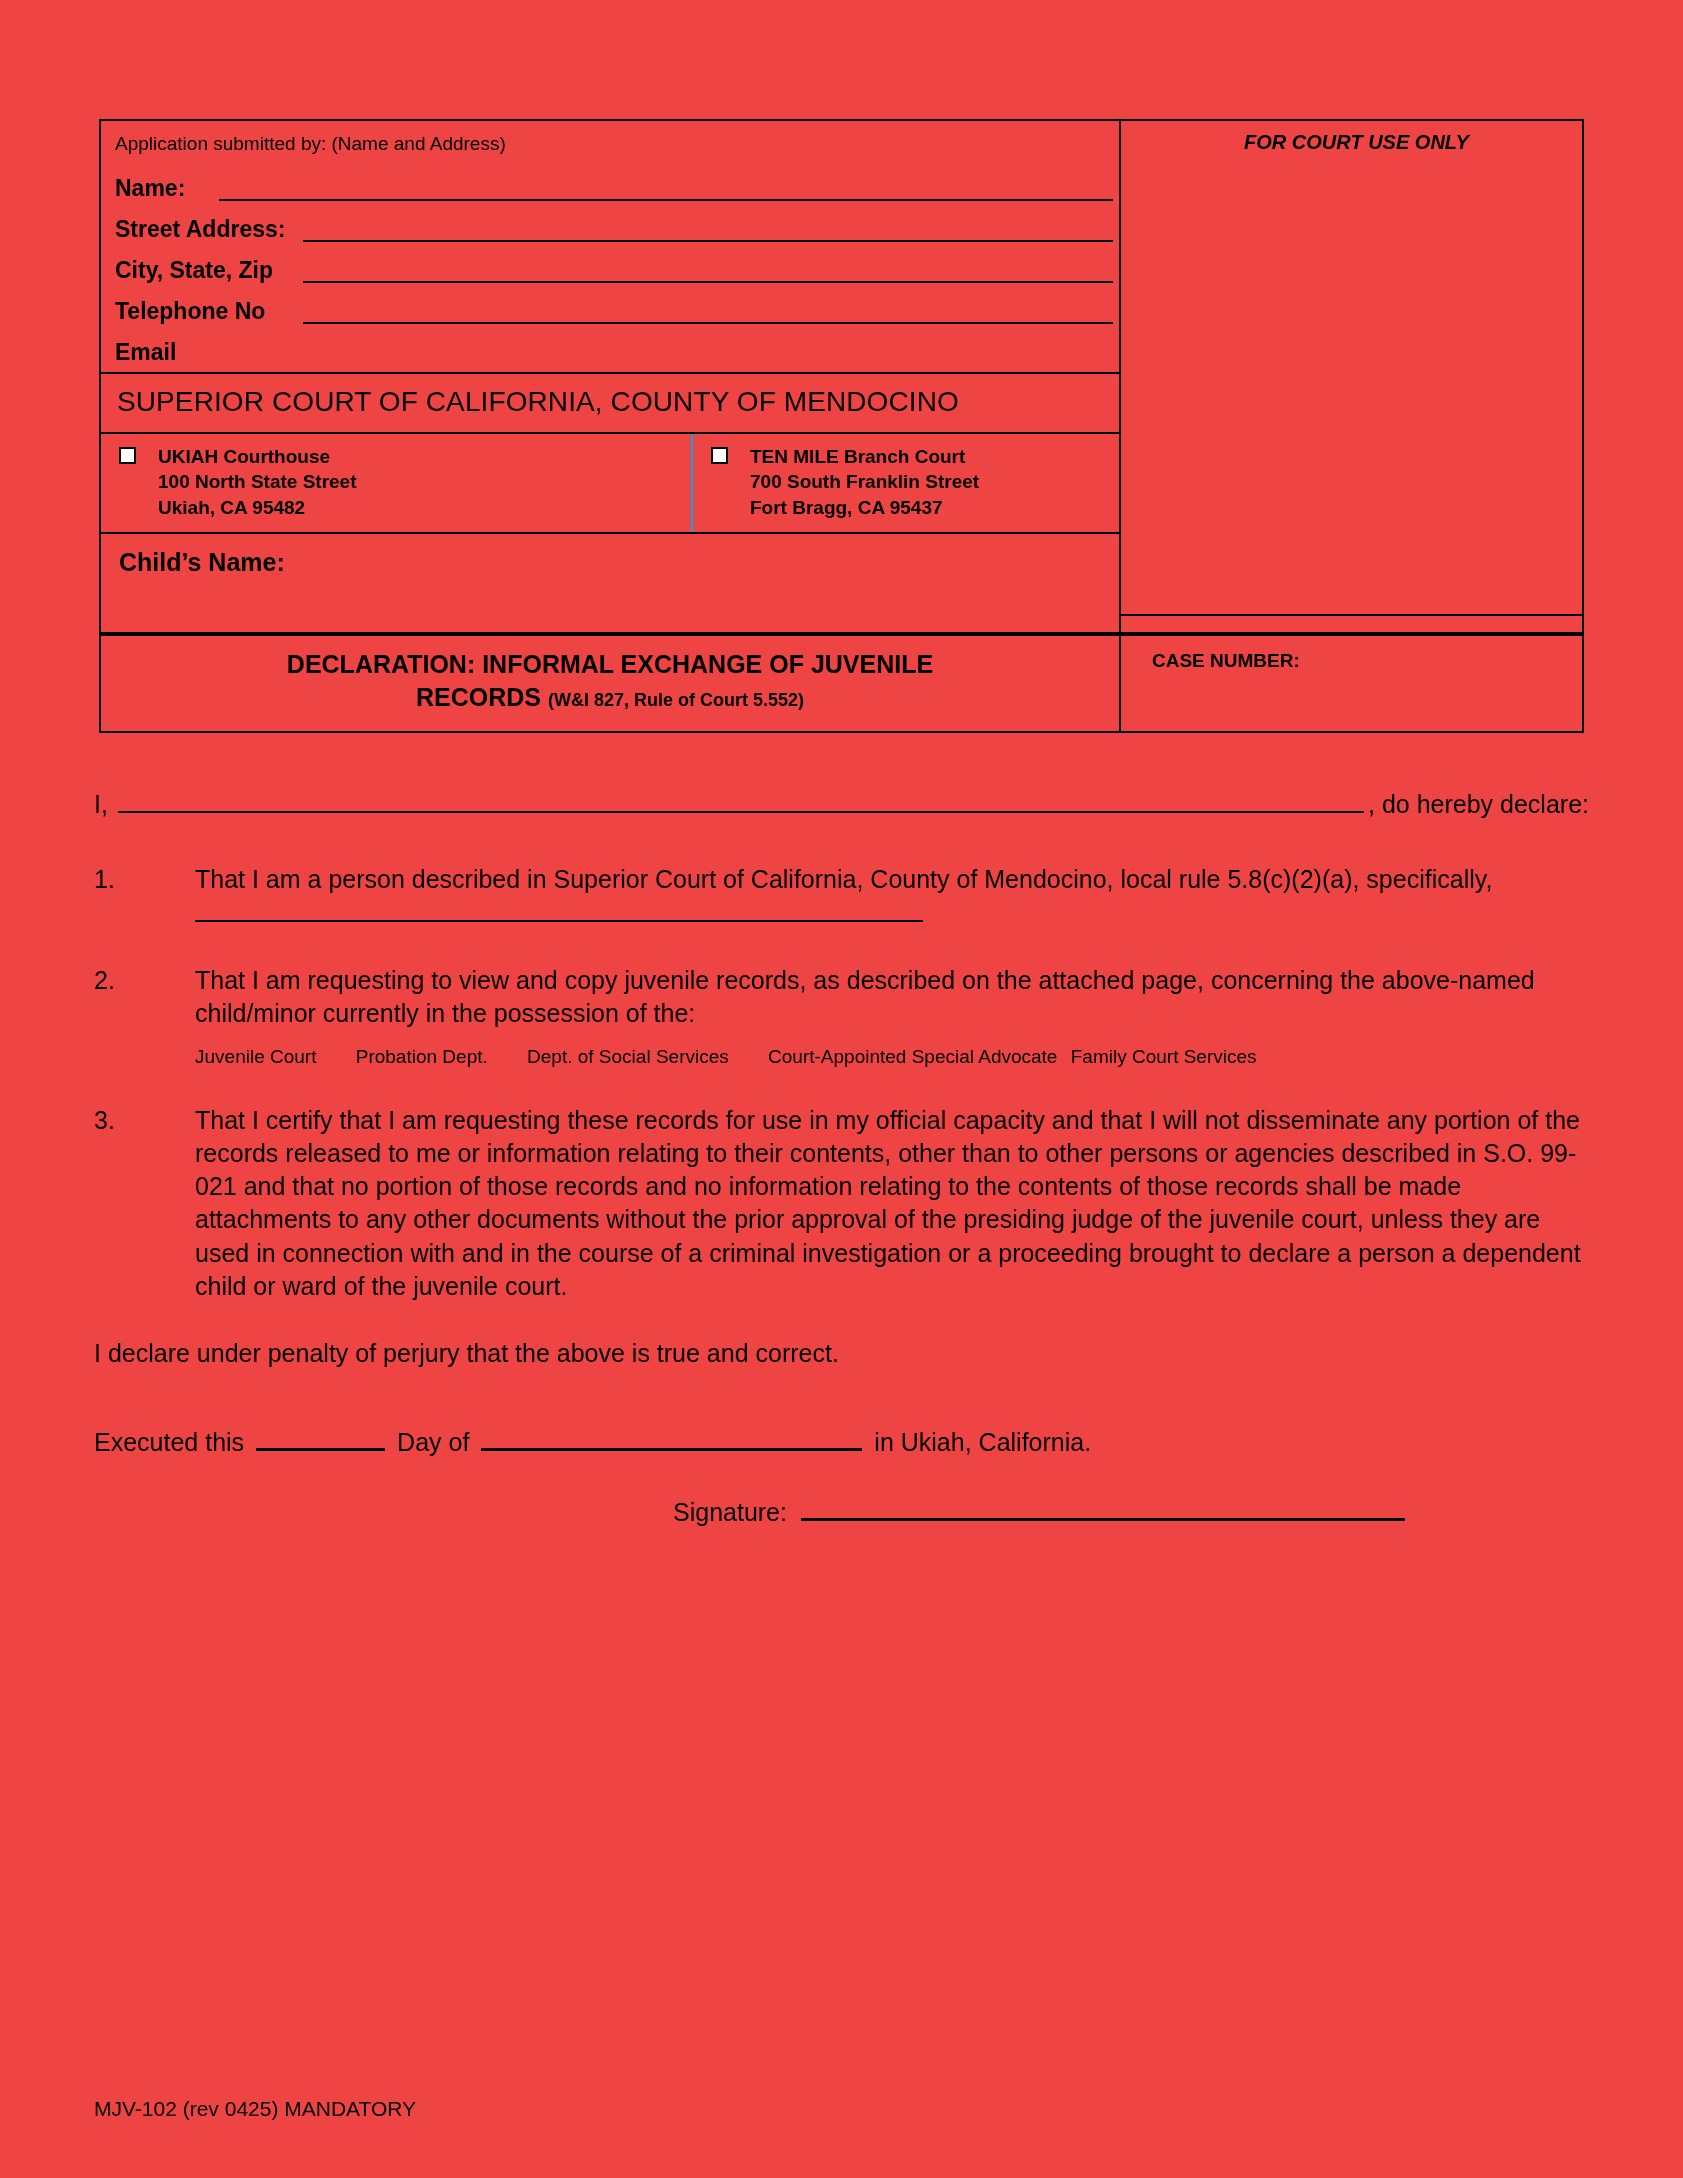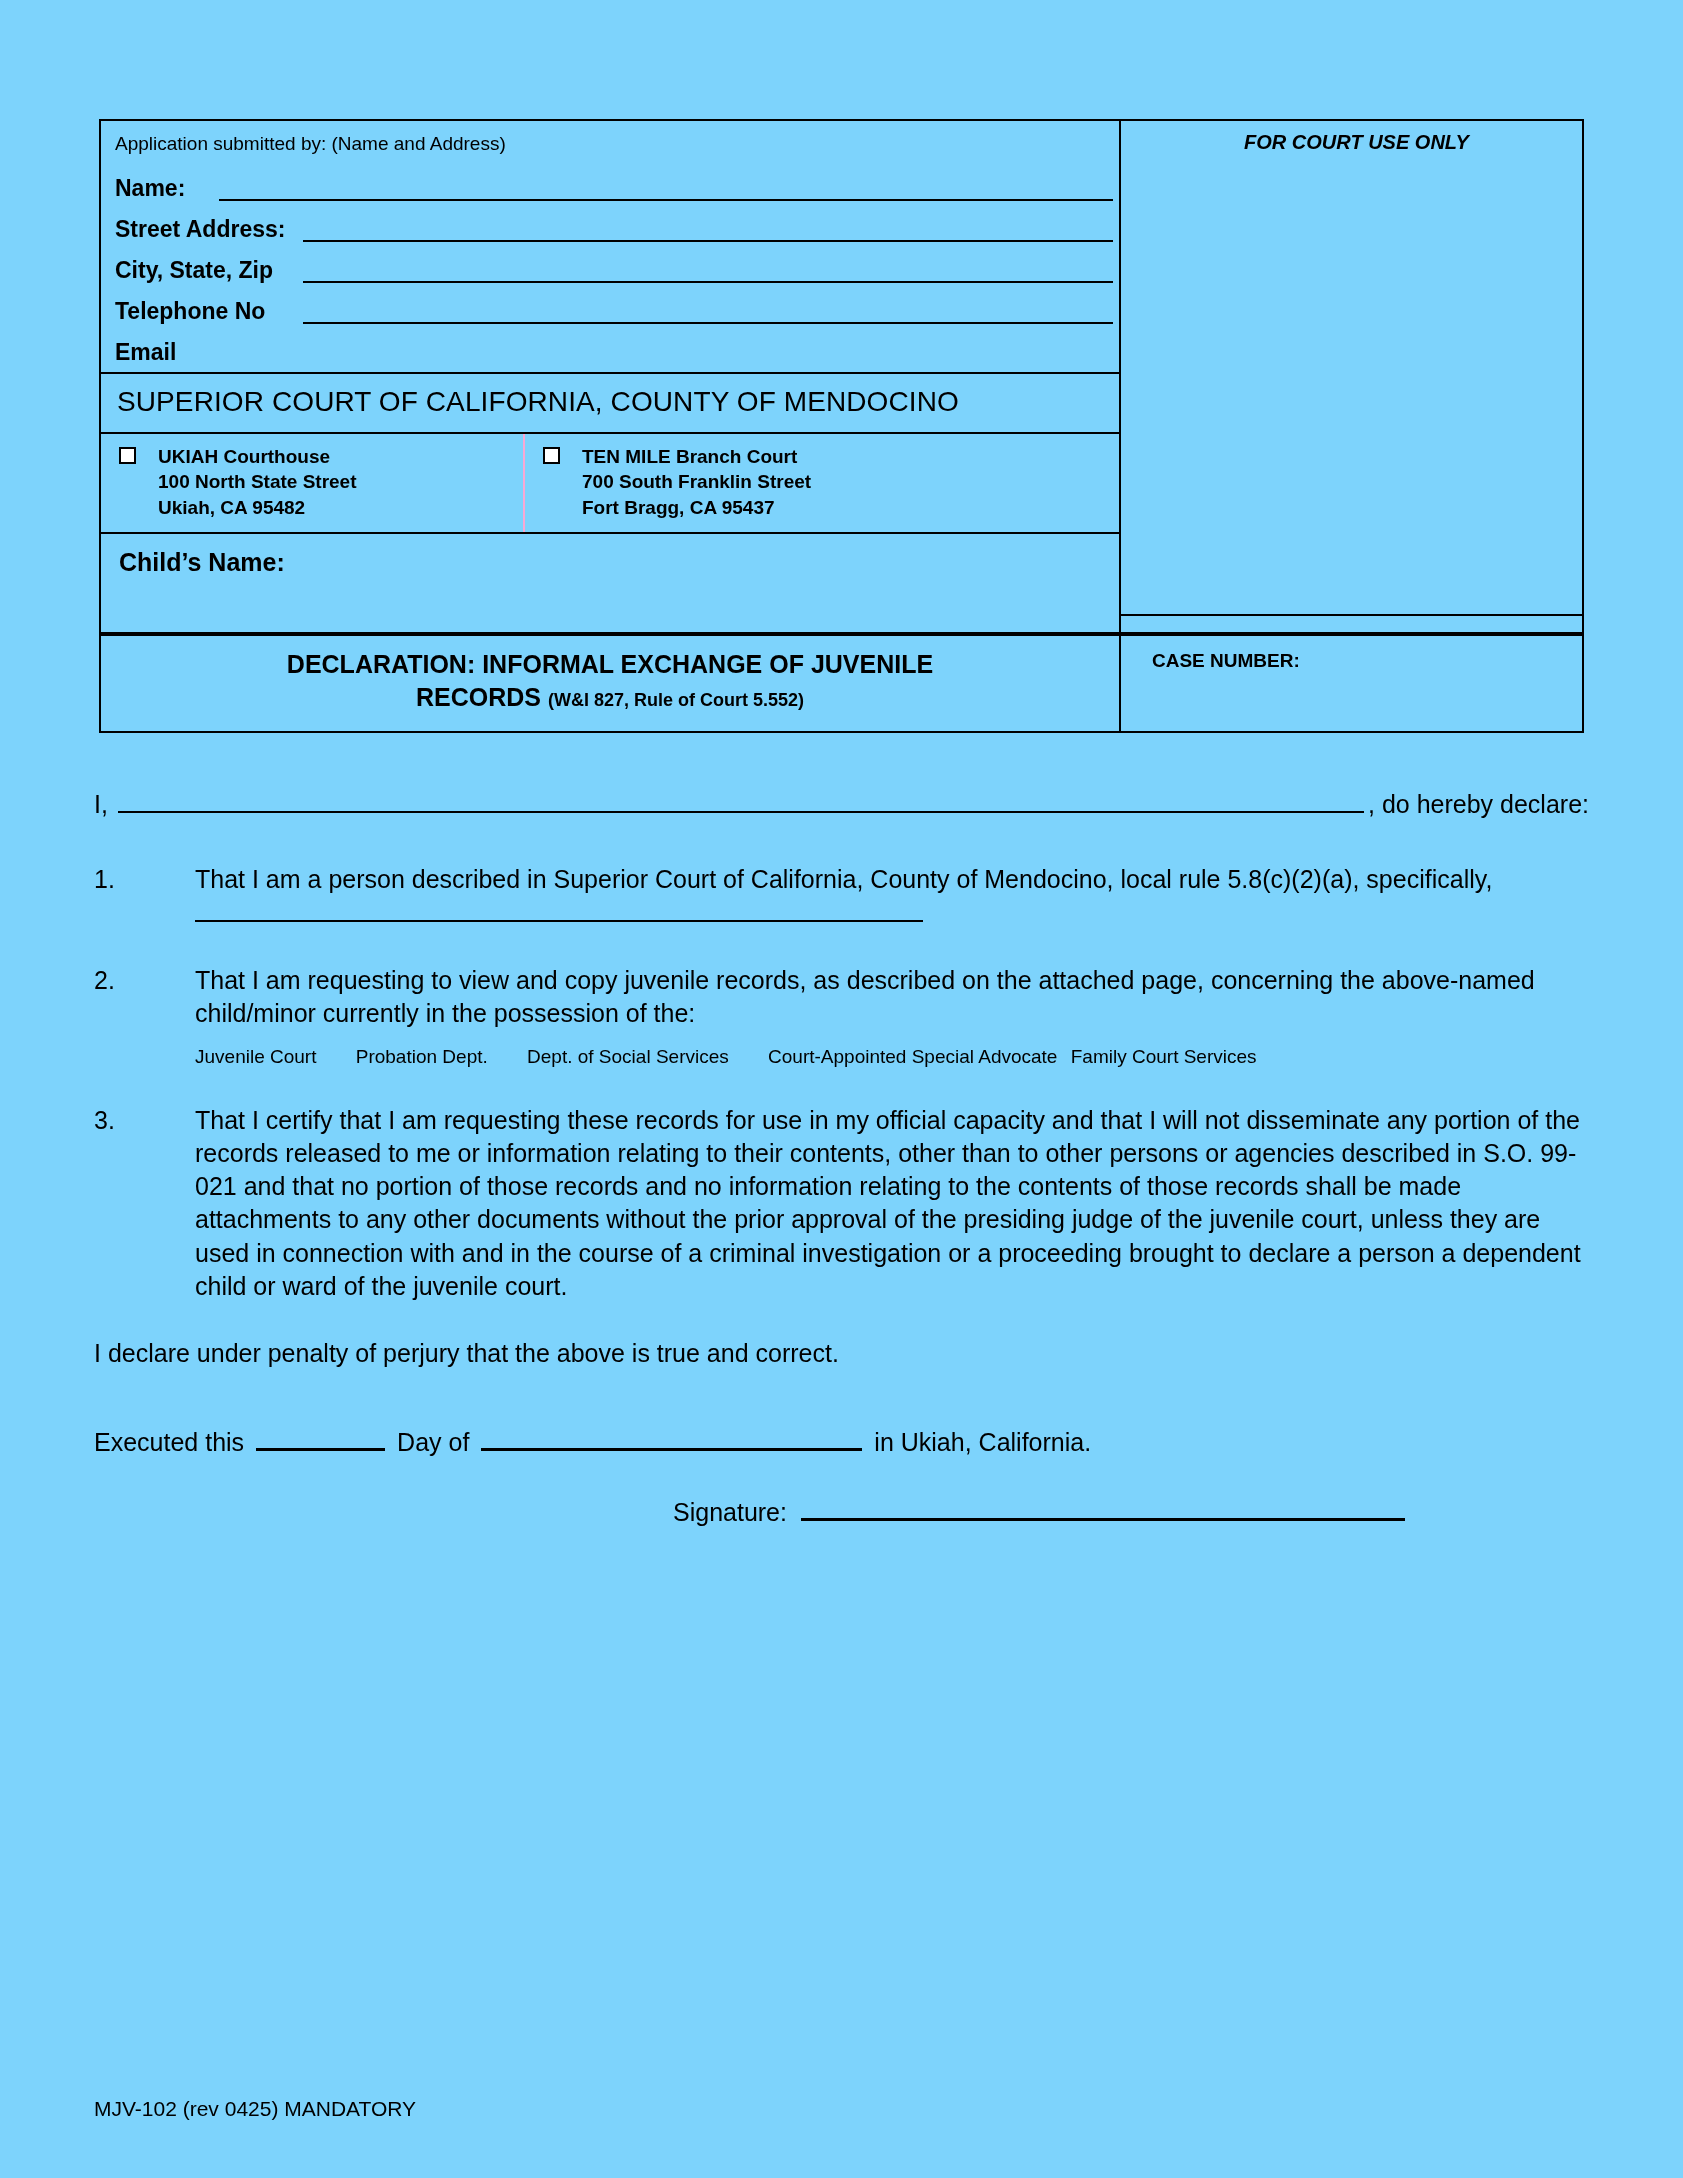--- a/index.html
+++ b/index.html
@@ -12,21 +12,21 @@
     height: 2178px;
     font-family: "Liberation Sans", sans-serif;
     color: #000000;
     position: relative;
   }
   .page {
     position: absolute;
     left: 0; top: 0;
     width: 1683px;
     height: 2178px;
-    background: #7dd3fc;
+    background: #ef4444;
   }
 
   
   .caption {
     position: absolute;
     left: 99px;
     top: 119px;
     width: 1485px;
     border: 2px solid #000;
     box-sizing: border-box;
@@ -97,21 +97,21 @@
     border-bottom: 2px solid #000;
   }
   .house {
     box-sizing: border-box;
     padding: 10px 0 12px 18px;
     display: flex;
     align-items: flex-start;
     font-size: 19px;
     font-weight: bold;
   }
-  .house.left { width: 424px; border-right: 2px solid #f9a8d4; }
+  .house.left { width: 592px; border-right: 2px solid #0ea5e9; }
   .house.right { flex: 1; }
   .chk {
     width: 17px;
     height: 17px;
     border: 2px solid #000;
     box-sizing: border-box;
     margin-top: 3px;
     margin-right: 22px;
     flex: none;
     background: #fff;

